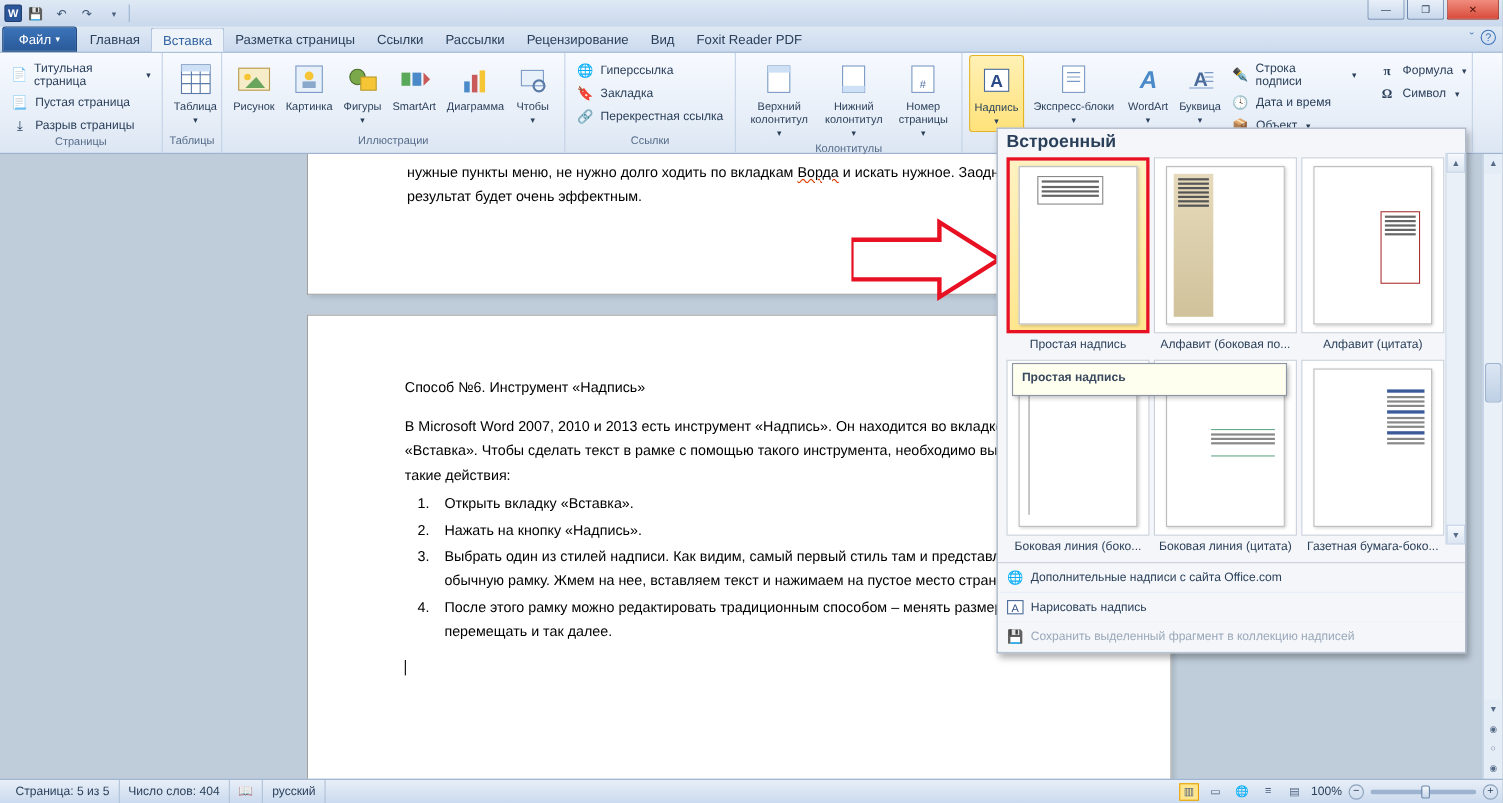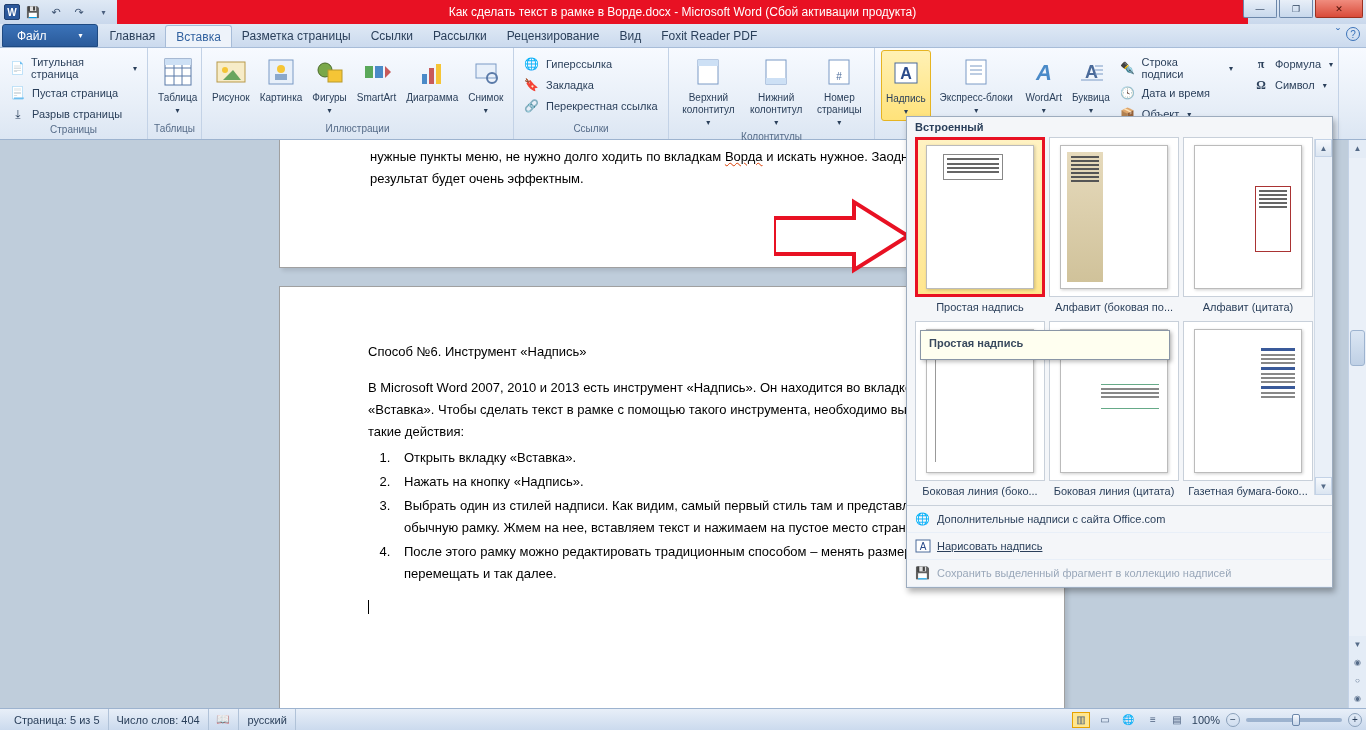--- a/index.html
+++ b/index.html
@@ -11,21 +11,21 @@
 .titlebar .word-icon { width: 16px; height: 16px; background: #2b579a; color: #fff; font-size: 10px; font-weight: bold; display: flex; align-items: center; justify-content: center; border-radius: 2px; border: 1px solid #1e3e6e; }
 .qat-btn { width: 20px; height: 20px; display: flex; align-items: center; justify-content: center; border-radius: 2px; font-size: 11px; color: #3b5170; }
 .qat-sep { width: 1px; height: 16px; background: #9db3cf; margin: 0 2px; }
 .title-red { position: absolute; left: 117px; right: 118px; top: 0; height: 24px; background: #e81123; display: flex; align-items: center; justify-content: center; color: #fff; font-size: 12px; }
 .win-controls { position: absolute; right: 3px; top: 0; display: flex; gap: 2px; }
 .win-btn { width: 34px; height: 18px; border: 1px solid #6c87aa; border-radius: 0 0 2px 2px; background: linear-gradient(#e8eff8,#c8d8ec); display: flex; align-items: center; justify-content: center; font-size: 9px; color: #2a3f5a; border-top: none; }
 .win-btn.close { width: 48px; background: linear-gradient(#f08c7e,#d94b3a); color: #4a1008; border-color: #9c3020; }
 
 
 .tabrow { height: 24px; background: linear-gradient(#dfe9f5,#cbdaee); display: flex; align-items: flex-end; padding-left: 2px; position: relative; border-bottom: 1px solid #a7bcd8; }
-.file-tab { background: linear-gradient(#3b73b9,#2a5a9a); color: #fff; height: 23px; padding: 0 14px; display: flex; align-items: center; font-size: 12px; border: 1px solid #1e4a82; border-top-left-radius: 3px; border-top-right-radius: 3px; margin-right: 2px; gap: 28px; }
+.file-tab { background: linear-gradient(#3b73b9,#2a5a9a); color: #fff; height: 23px; padding: 0 14px; display: flex; align-items: center; font-size: 12px; border: 1px solid #1e4a82; border-top-left-radius: 3px; border-top-right-radius: 3px; margin-right: 2px; }
 .tab { height: 22px; padding: 0 10px; display: flex; align-items: center; font-size: 12px; color: #2a3f5a; cursor: default; }
 .tab.active { background: #eef3fa; border: 1px solid #a7bcd8; border-bottom: none; border-top-left-radius: 3px; border-top-right-radius: 3px; color: #3262a0; }
 .help-icons { position: absolute; right: 6px; top: 3px; display: flex; gap: 6px; color: #3b73b9; font-size: 12px; }
 
 
 .ribbon { display: flex; height: 92px; background: linear-gradient(#f7faff,#e8eff8 60%,#dce6f3); border-bottom: 1px solid #9db3cf; }
 .group { display: flex; flex-direction: column; border-right: 1px solid #c3d2e6; padding: 2px 6px 0 6px; }
 .group-body { flex: 1; display: flex; gap: 2px; align-items: flex-start; }
 .group-label { height: 16px; font-size: 10px; color: #556b88; text-align: center; padding-bottom: 1px; }
 .rbtn { display: flex; flex-direction: column; align-items: center; justify-content: flex-start; padding: 2px 4px; border-radius: 3px; }
@@ -46,21 +46,21 @@
 .page1 { left: 279px; top: 0; width: 786px; height: 128px; border-top: none; padding: 6px 90px 0 90px; font-size: 13px; color: #000; line-height: 22px; }
 .page2 { left: 279px; top: 146px; width: 786px; height: 545px; padding: 54px 88px; font-size: 13px; color: #000; line-height: 22px; }
 .underline-wave { text-decoration: underline wavy #d83b01; text-decoration-thickness: 1px; }
 .arrow-shape { position: absolute; left: 774px; top: 56px; pointer-events: none; }
 .ol { margin-top: 4px; margin-left: 26px; }
 .ol li { padding-left: 10px; margin-bottom: 2px; line-height: 22px; }
 .cursor-bar { display: inline-block; width: 1px; height: 14px; background: #000; vertical-align: middle; }
 
 
 .gallery { position: absolute; left: 906px; top: 116px; width: 427px; background: #f4f6f9; border: 1px solid #9dacbe; box-shadow: 2px 4px 6px rgba(0,0,0,0.3); z-index: 50; }
-.gallery-head { font-size: 11px; font-weight: bold; color: #2a3f5a; padding: 4px 8px; }
+.gallery-head { font-size: 16px; font-weight: bold; color: #2a3f5a; padding: 4px 8px; }
 .gallery-grid { display: grid; grid-template-columns: repeat(3,1fr); gap: 4px; padding: 0 8px 4px 8px; }
 .tile { display: flex; flex-direction: column; align-items: center; border-radius: 2px; }
 .tile .thumb-wrap { width: 130px; height: 160px; display: flex; align-items: center; justify-content: center; background: #fff; border: 1px solid #c8d0da; }
 .tile .thumb-wrap.sel { background: linear-gradient(#fff2c2,#ffe68e); border: 1px solid #e6a100; }
 .tile .thumb-page { width: 108px; height: 144px; background: #fff; border: 1px solid #bbb; box-shadow: 1px 1px 3px rgba(0,0,0,0.2); position: relative; }
 .tile .cap { font-size: 11px; color: #2a3f5a; margin-top: 4px; max-width: 128px; white-space: nowrap; overflow: hidden; text-overflow: ellipsis; text-align: center; margin-bottom: 4px; }
 .red-frame { border: 3px solid #e81123 !important; }
 .gallery-footer { border-top: 1px solid #c8d0da; }
 .gallery-footer .smallitem { border-bottom: 1px solid #e8eff8; padding: 5px 8px; }
 .gallery-footer .smallitem.disabled { color: #9aa8ba; }
@@ -87,21 +87,20 @@
 
 <div class="titlebar">
   <div class="left-icons">
     <div class="word-icon">W</div>
     <div class="qat-btn">💾</div>
     <div class="qat-btn">↶</div>
     <div class="qat-btn">↷</div>
     <div class="qat-btn dd-arr"></div>
     <div class="qat-sep"></div>
   </div>
-  <div class="title-red">Как сделать текст в рамке в Ворде.docx  -  Microsoft Word  (Сбой активации продукта)</div>
   <div class="win-controls">
     <div class="win-btn">—</div>
     <div class="win-btn">❐</div>
     <div class="win-btn close">✕</div>
   </div>
 </div>
 
 <div class="tabrow">
   <div class="file-tab">
       <span>Файл</span>
@@ -214,21 +213,21 @@
           </div>
           <div class="lbl">Диаграмма</div>
         </div>
       <div class="rbtn">
           <div class="icon">
             <svg width="32" height="32">
               <rect x="6" y="8" width="20" height="14" fill="#e8f0fa" stroke="#7a9ac5"></rect>
               <circle cx="22" cy="22" r="5" fill="none" stroke="#5a7aa8" stroke-width="2"></circle>
             </svg>
           </div>
-          <div class="lbl"><span>Снимок</span><br><span style="font-size:8px">▾</span></div>
+          <div class="lbl"><span>Чтобы</span><br><span style="font-size:8px">▾</span></div>
         </div>
     </div>
     <div class="group-label">Иллюстрации</div>
   </div>
 
   <div class="group" style="width:155px">
     <div class="group-body">
       <div class="small-list">
         <div class="smallitem">
             <span class="si-icon">🌐</span>
@@ -488,21 +487,21 @@
         <span class="si-icon">🌐</span>
         <span>Дополнительные надписи с сайта Office.com</span>
       </div>
     <div class="smallitem">
         <span class="si-icon">
           <svg width="16" height="16">
             <rect x="1" y="2" width="14" height="12" fill="#fff" stroke="#4a6a9a"></rect>
             <text x="8" y="12" font-size="10" text-anchor="middle" fill="#2a4a8a">A</text>
           </svg>
         </span>
-        <span style="text-decoration:underline">Нарисовать надпись</span>
+        <span style="">Нарисовать надпись</span>
       </div>
     <div class="smallitem disabled">
         <span class="si-icon">💾</span>
         <span>Сохранить выделенный фрагмент в коллекцию надписей</span>
       </div>
   </div>
   <div class="gallery-scroll">
     <div class="arrow" style="top:0">▲</div>
     <div class="arrow" style="bottom:0">▼</div>
   </div>

